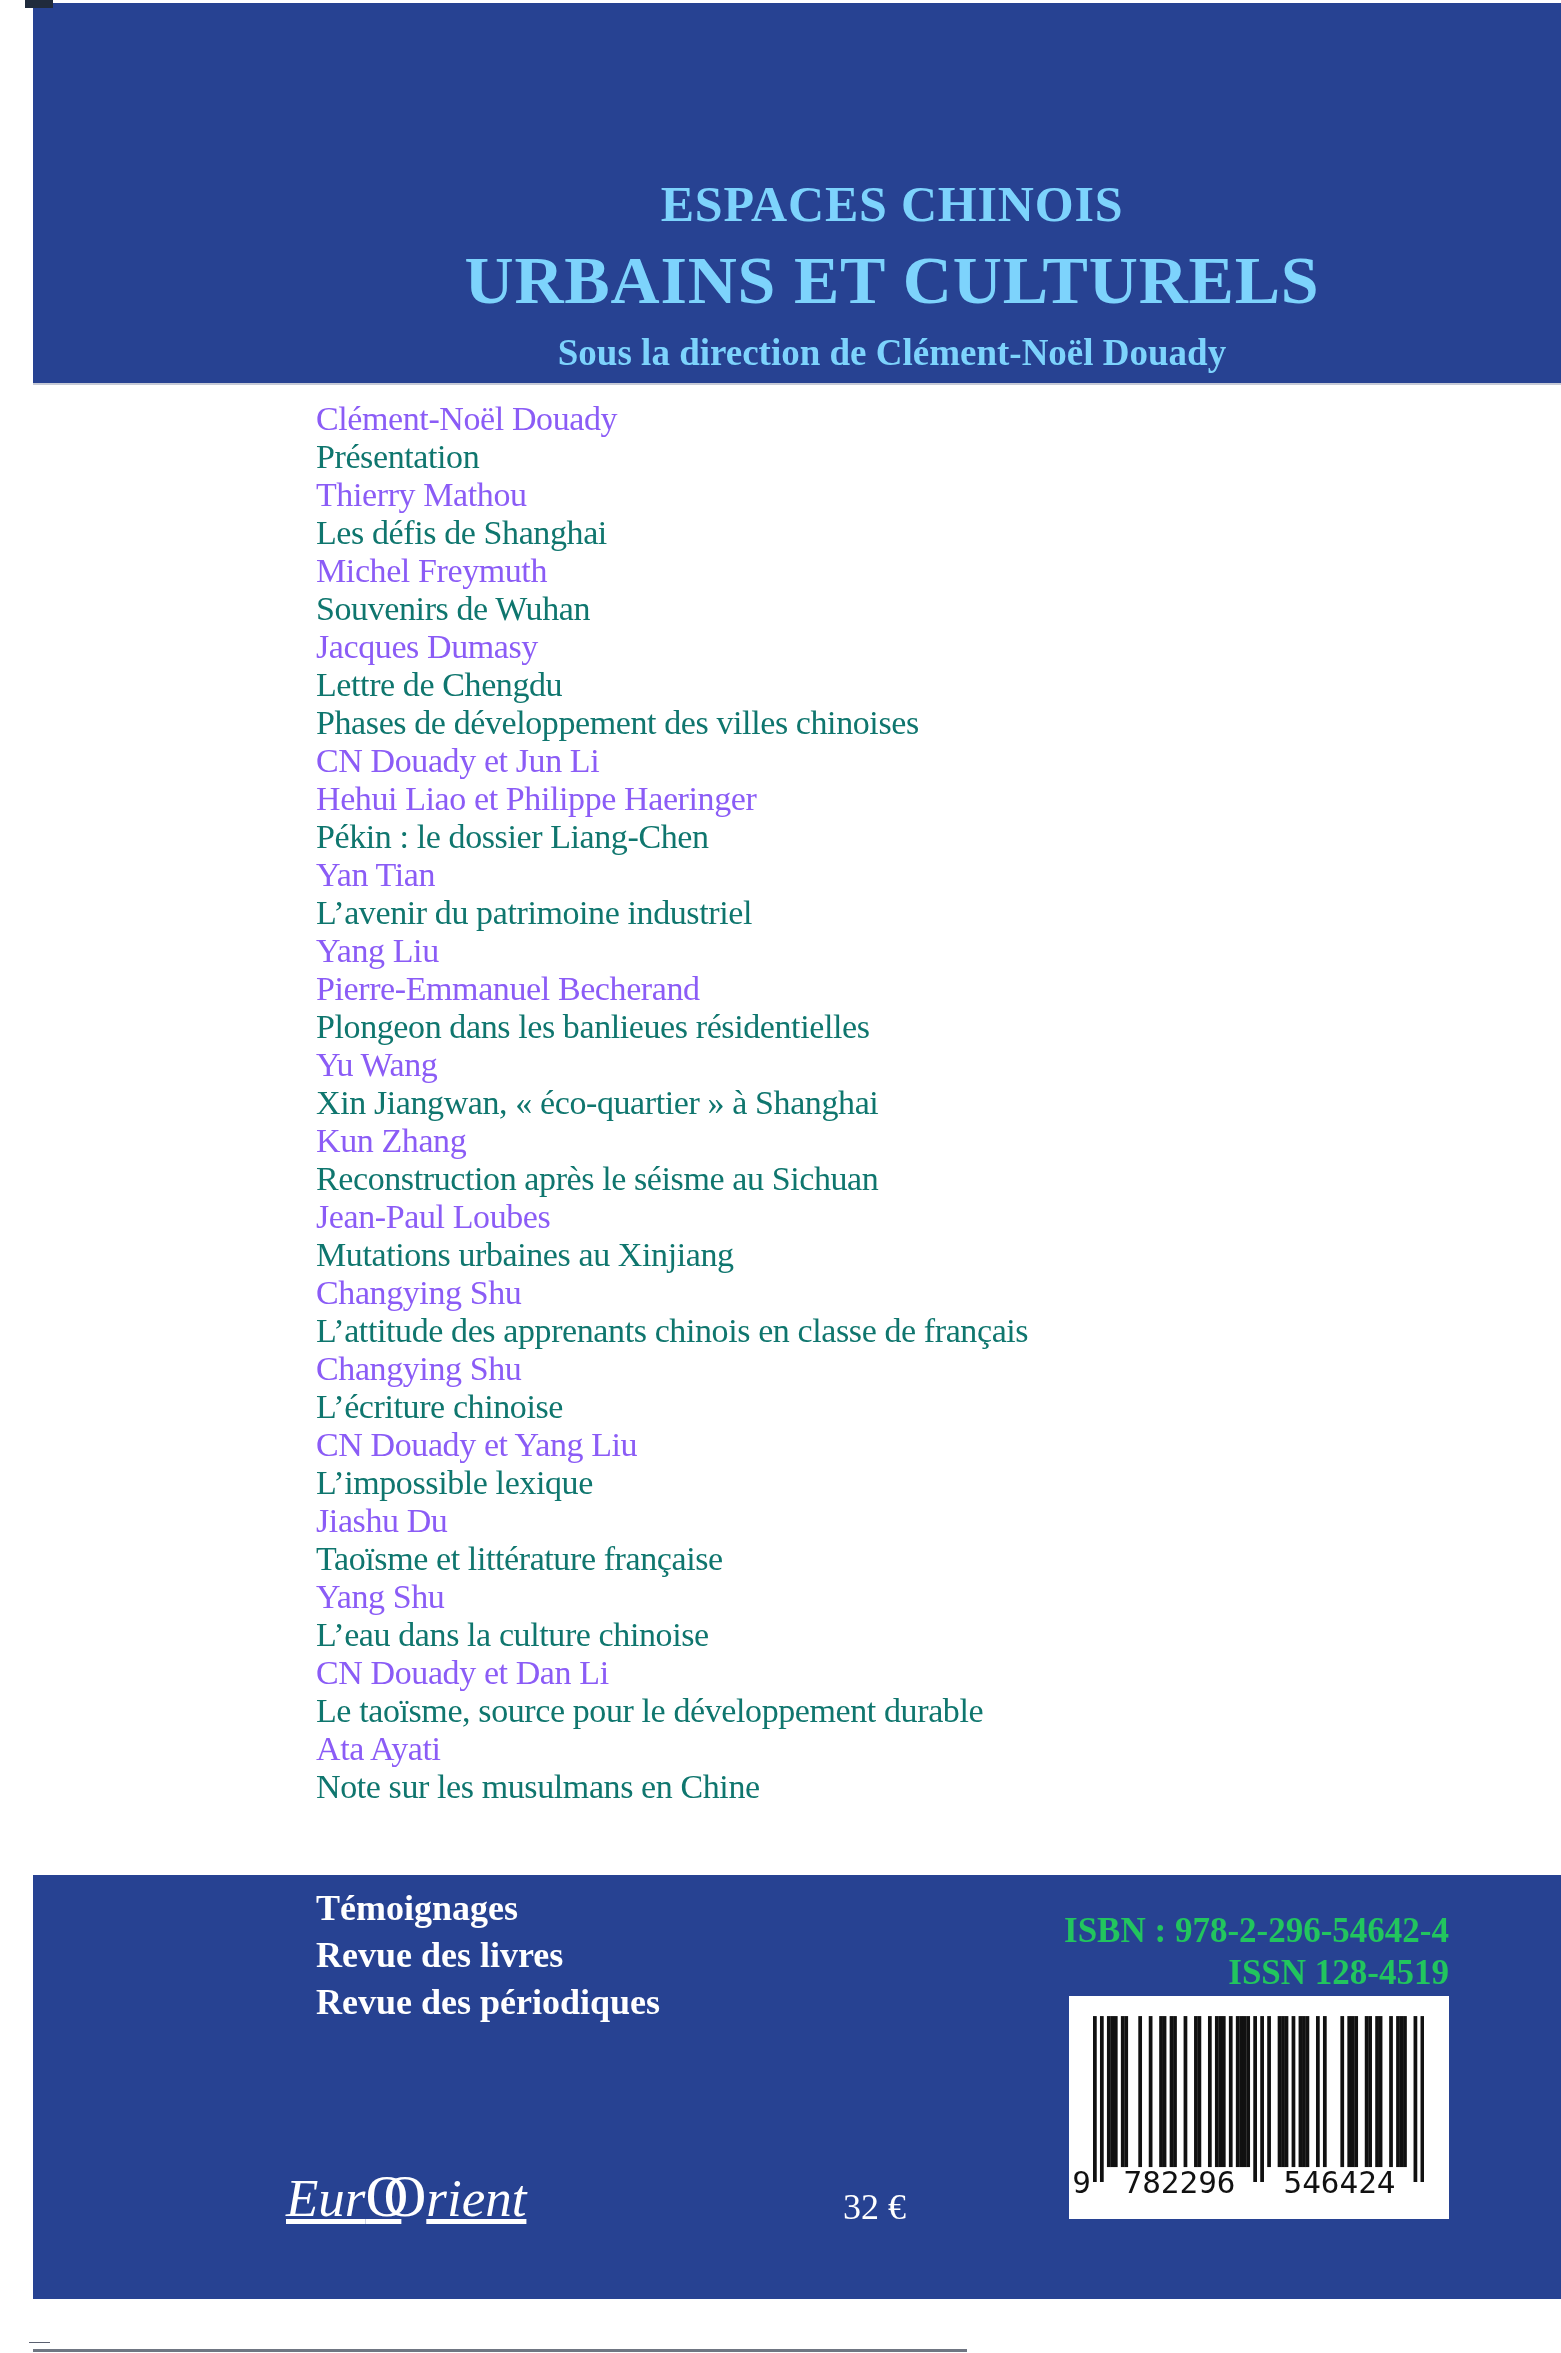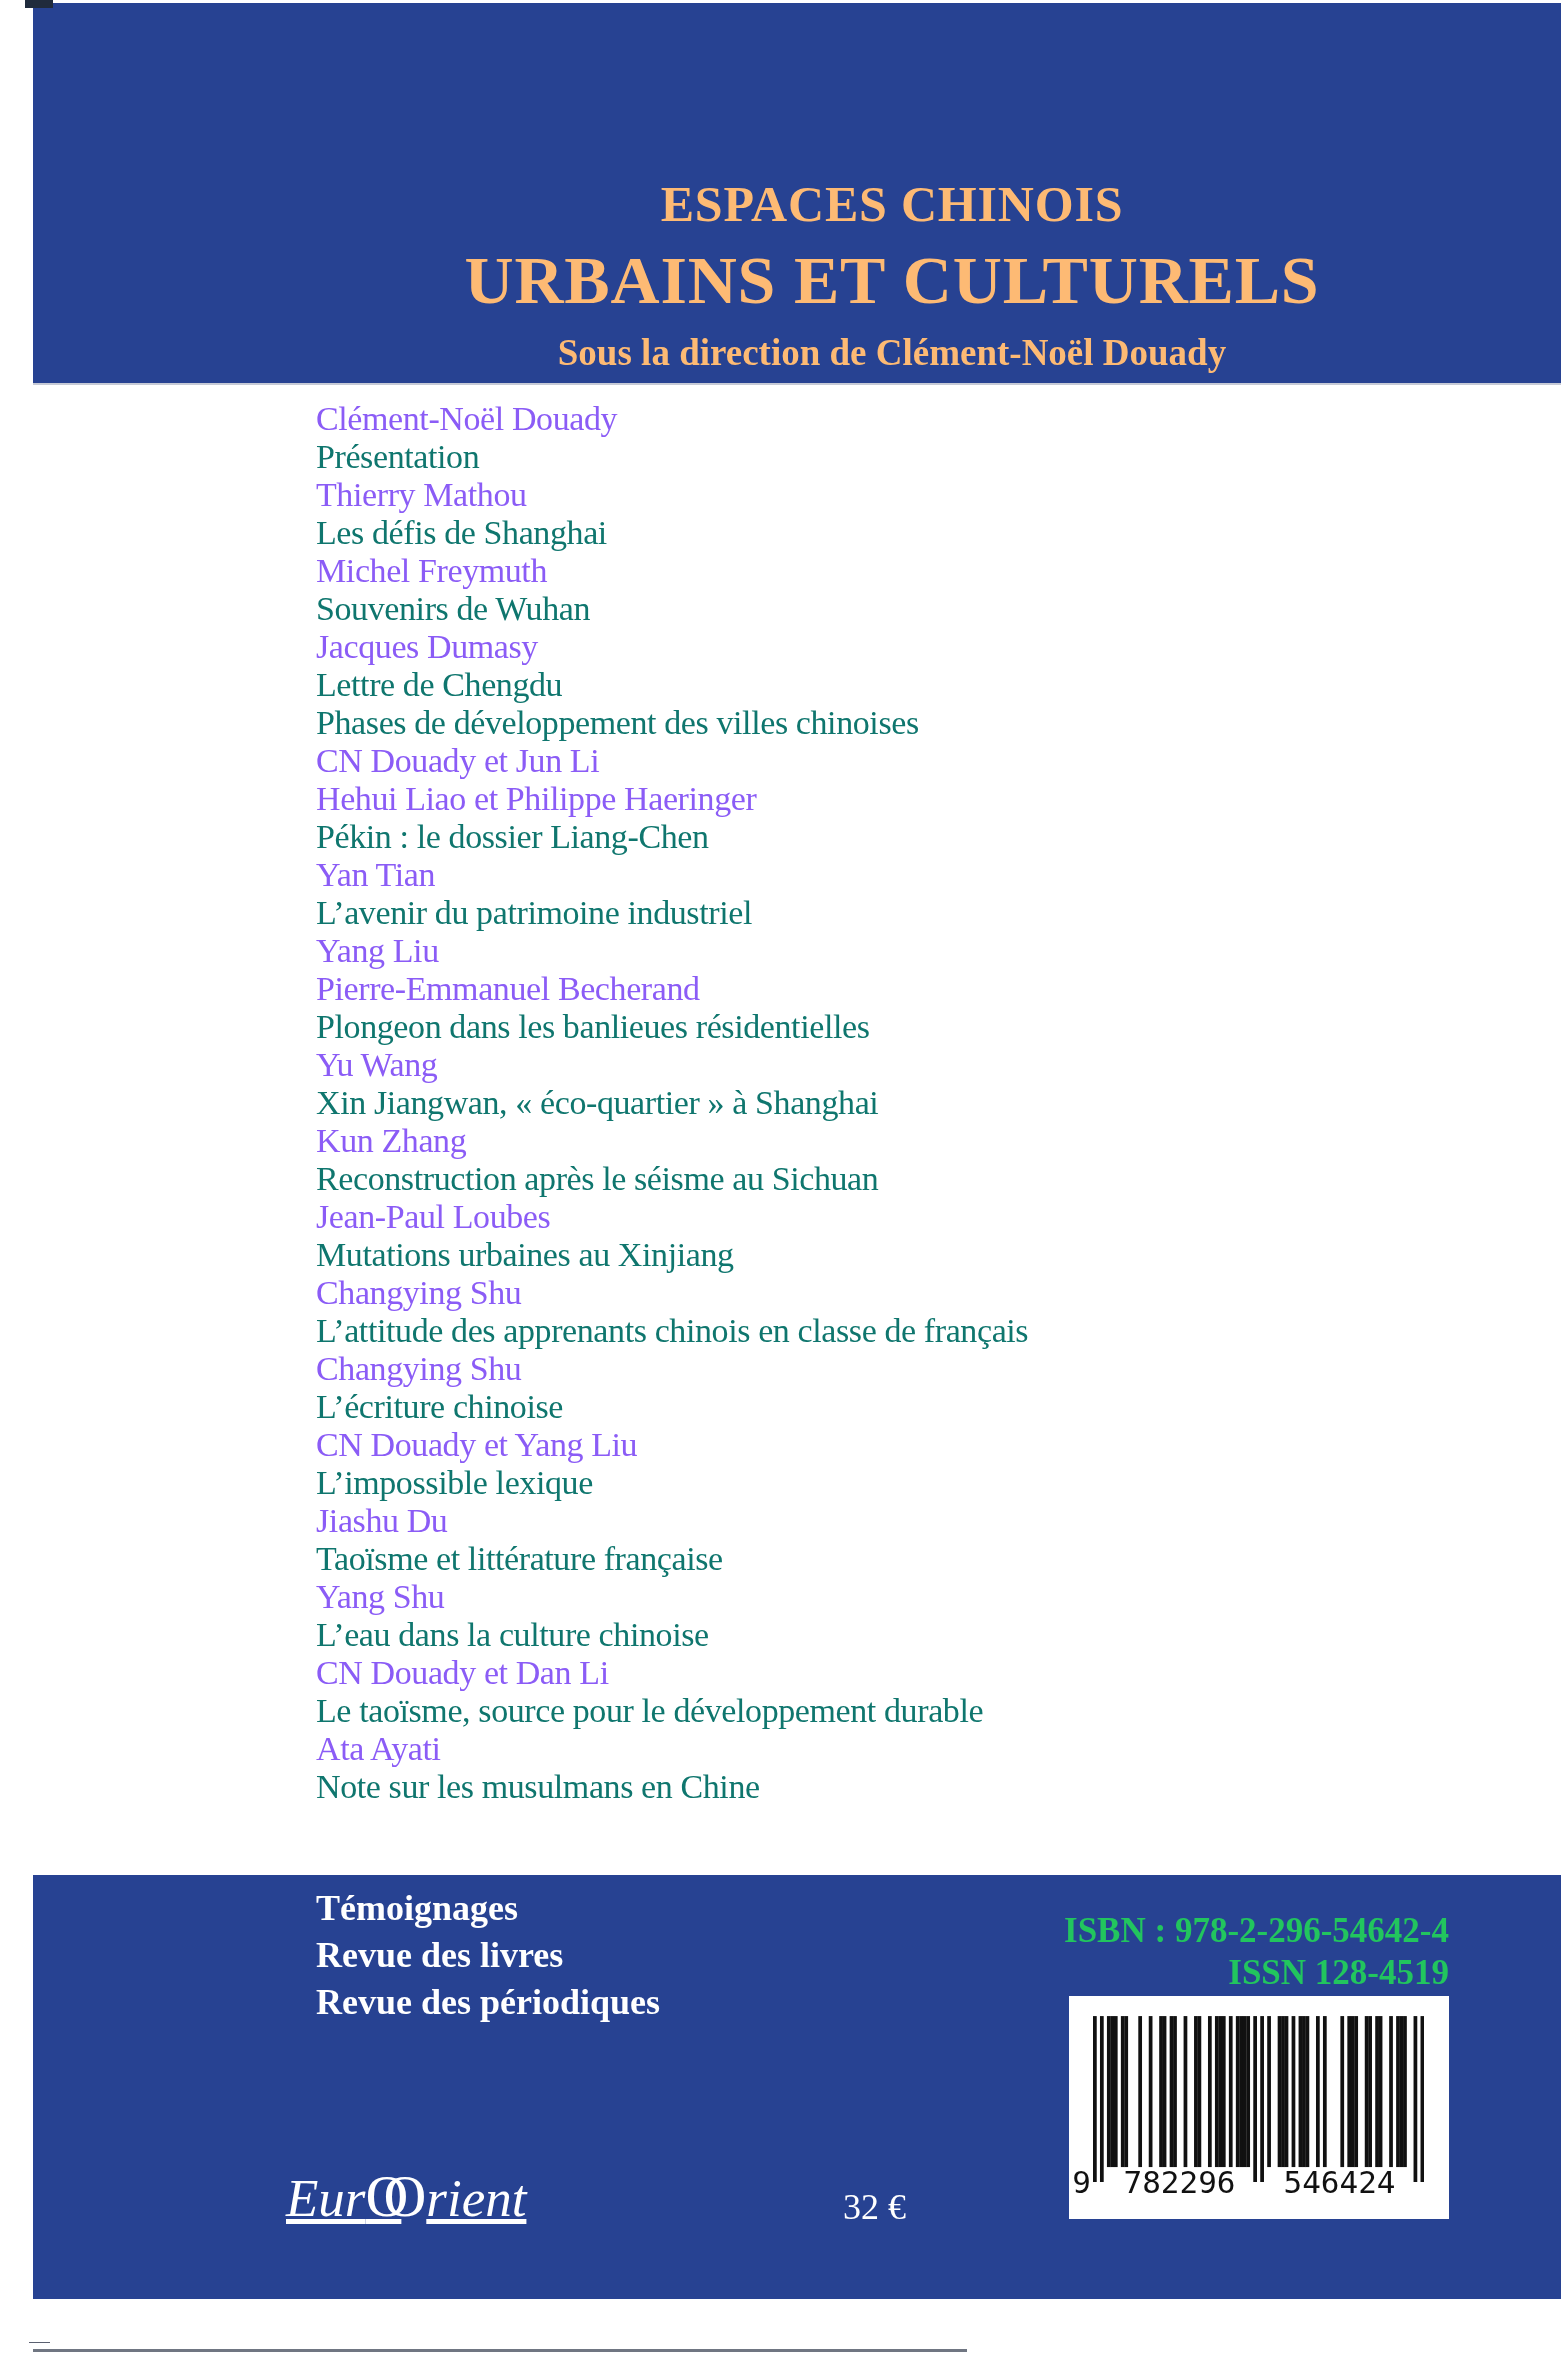--- a/index.html
+++ b/index.html
@@ -5,21 +5,21 @@
   html,body{margin:0;padding:0;background:#ffffff;}
   .page{
     position:relative;width:1561px;height:2354px;background:#ffffff;overflow:hidden;
     font-family:"Liberation Serif",serif;
   }
   .band{position:absolute;background:#274292;}
   .band-top{left:33px;top:3.3px;width:1528px;height:380px;border-bottom:2.5px solid #c6cad6;}
   .band-bottom{left:33px;top:1875px;width:1528px;height:424px;}
 
   
-  .title-wrap{position:absolute;left:282px;top:0;width:1154px;height:380px;color:#fdba74;text-align:center;}
+  .title-wrap{position:absolute;left:282px;top:0;width:1154px;height:380px;color:#7dd3fc;text-align:center;}
   .t1{position:absolute;top:176px;left:0;width:100%;font-size:50px;font-weight:bold;letter-spacing:0.8px;line-height:1;}
   .t2{position:absolute;top:243px;left:0;width:100%;font-size:68px;font-weight:bold;letter-spacing:0.8px;line-height:1;}
   .sub{position:absolute;top:331px;left:0;width:100%;font-size:37px;font-weight:bold;line-height:1;}
 
   
   .toc{position:absolute;left:316px;top:400px;width:1163px;}
   .toc-line{height:38px;line-height:38px;font-size:34px;letter-spacing:-0.4px;white-space:nowrap;}
   .toc-author{color:#8b5cf6;}
   .toc-title{color:#0f766e;}
 

